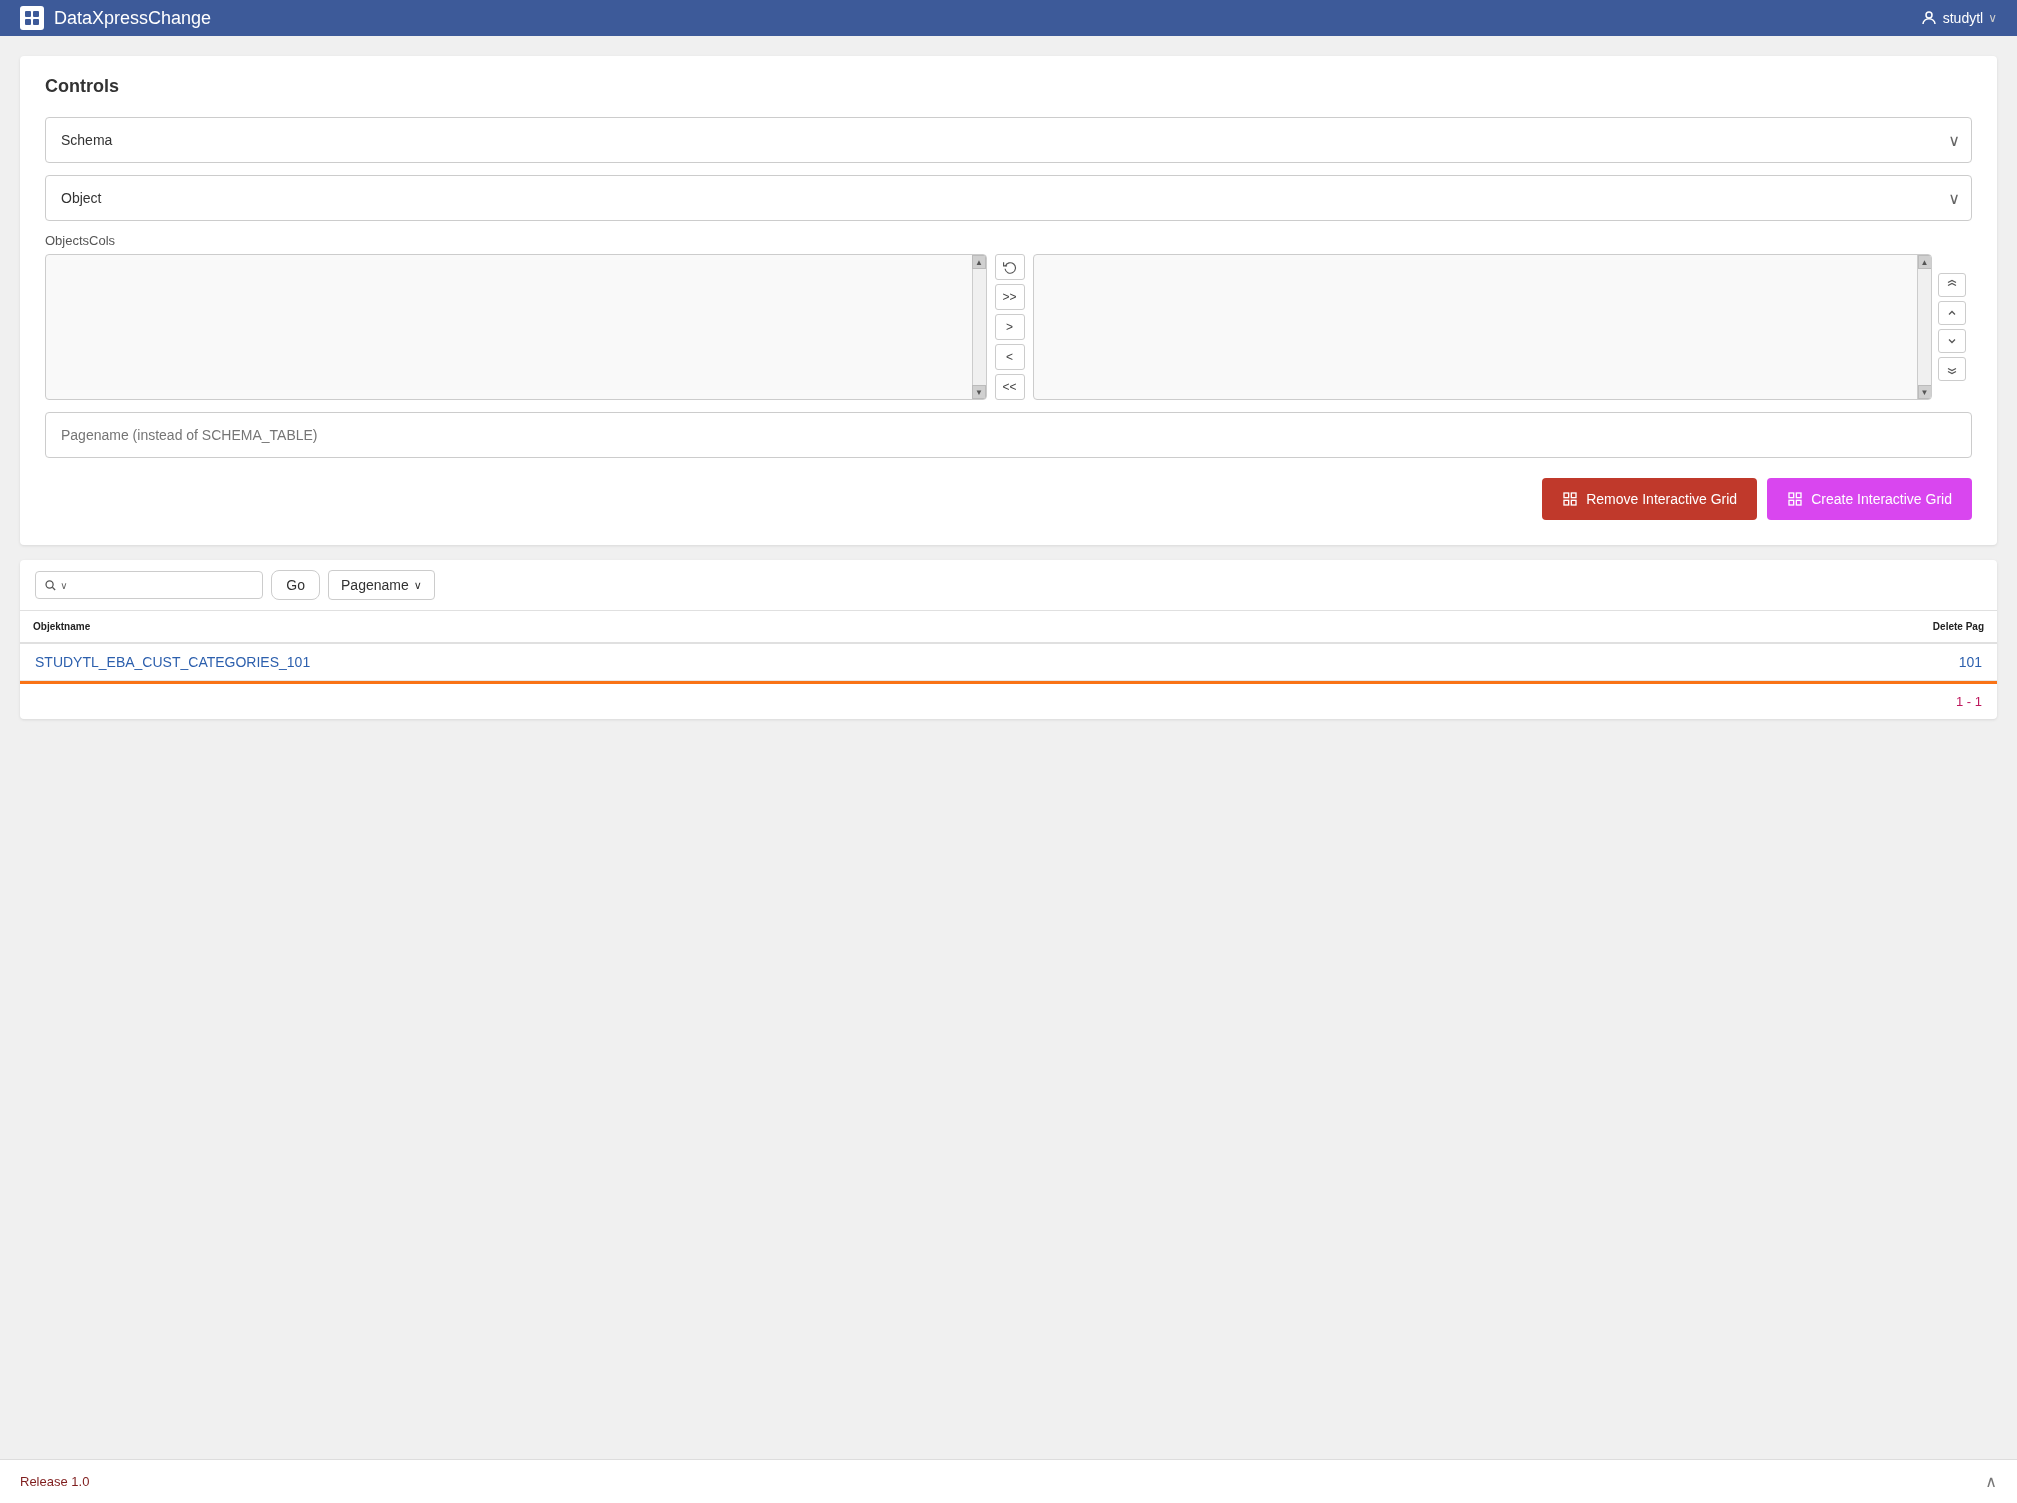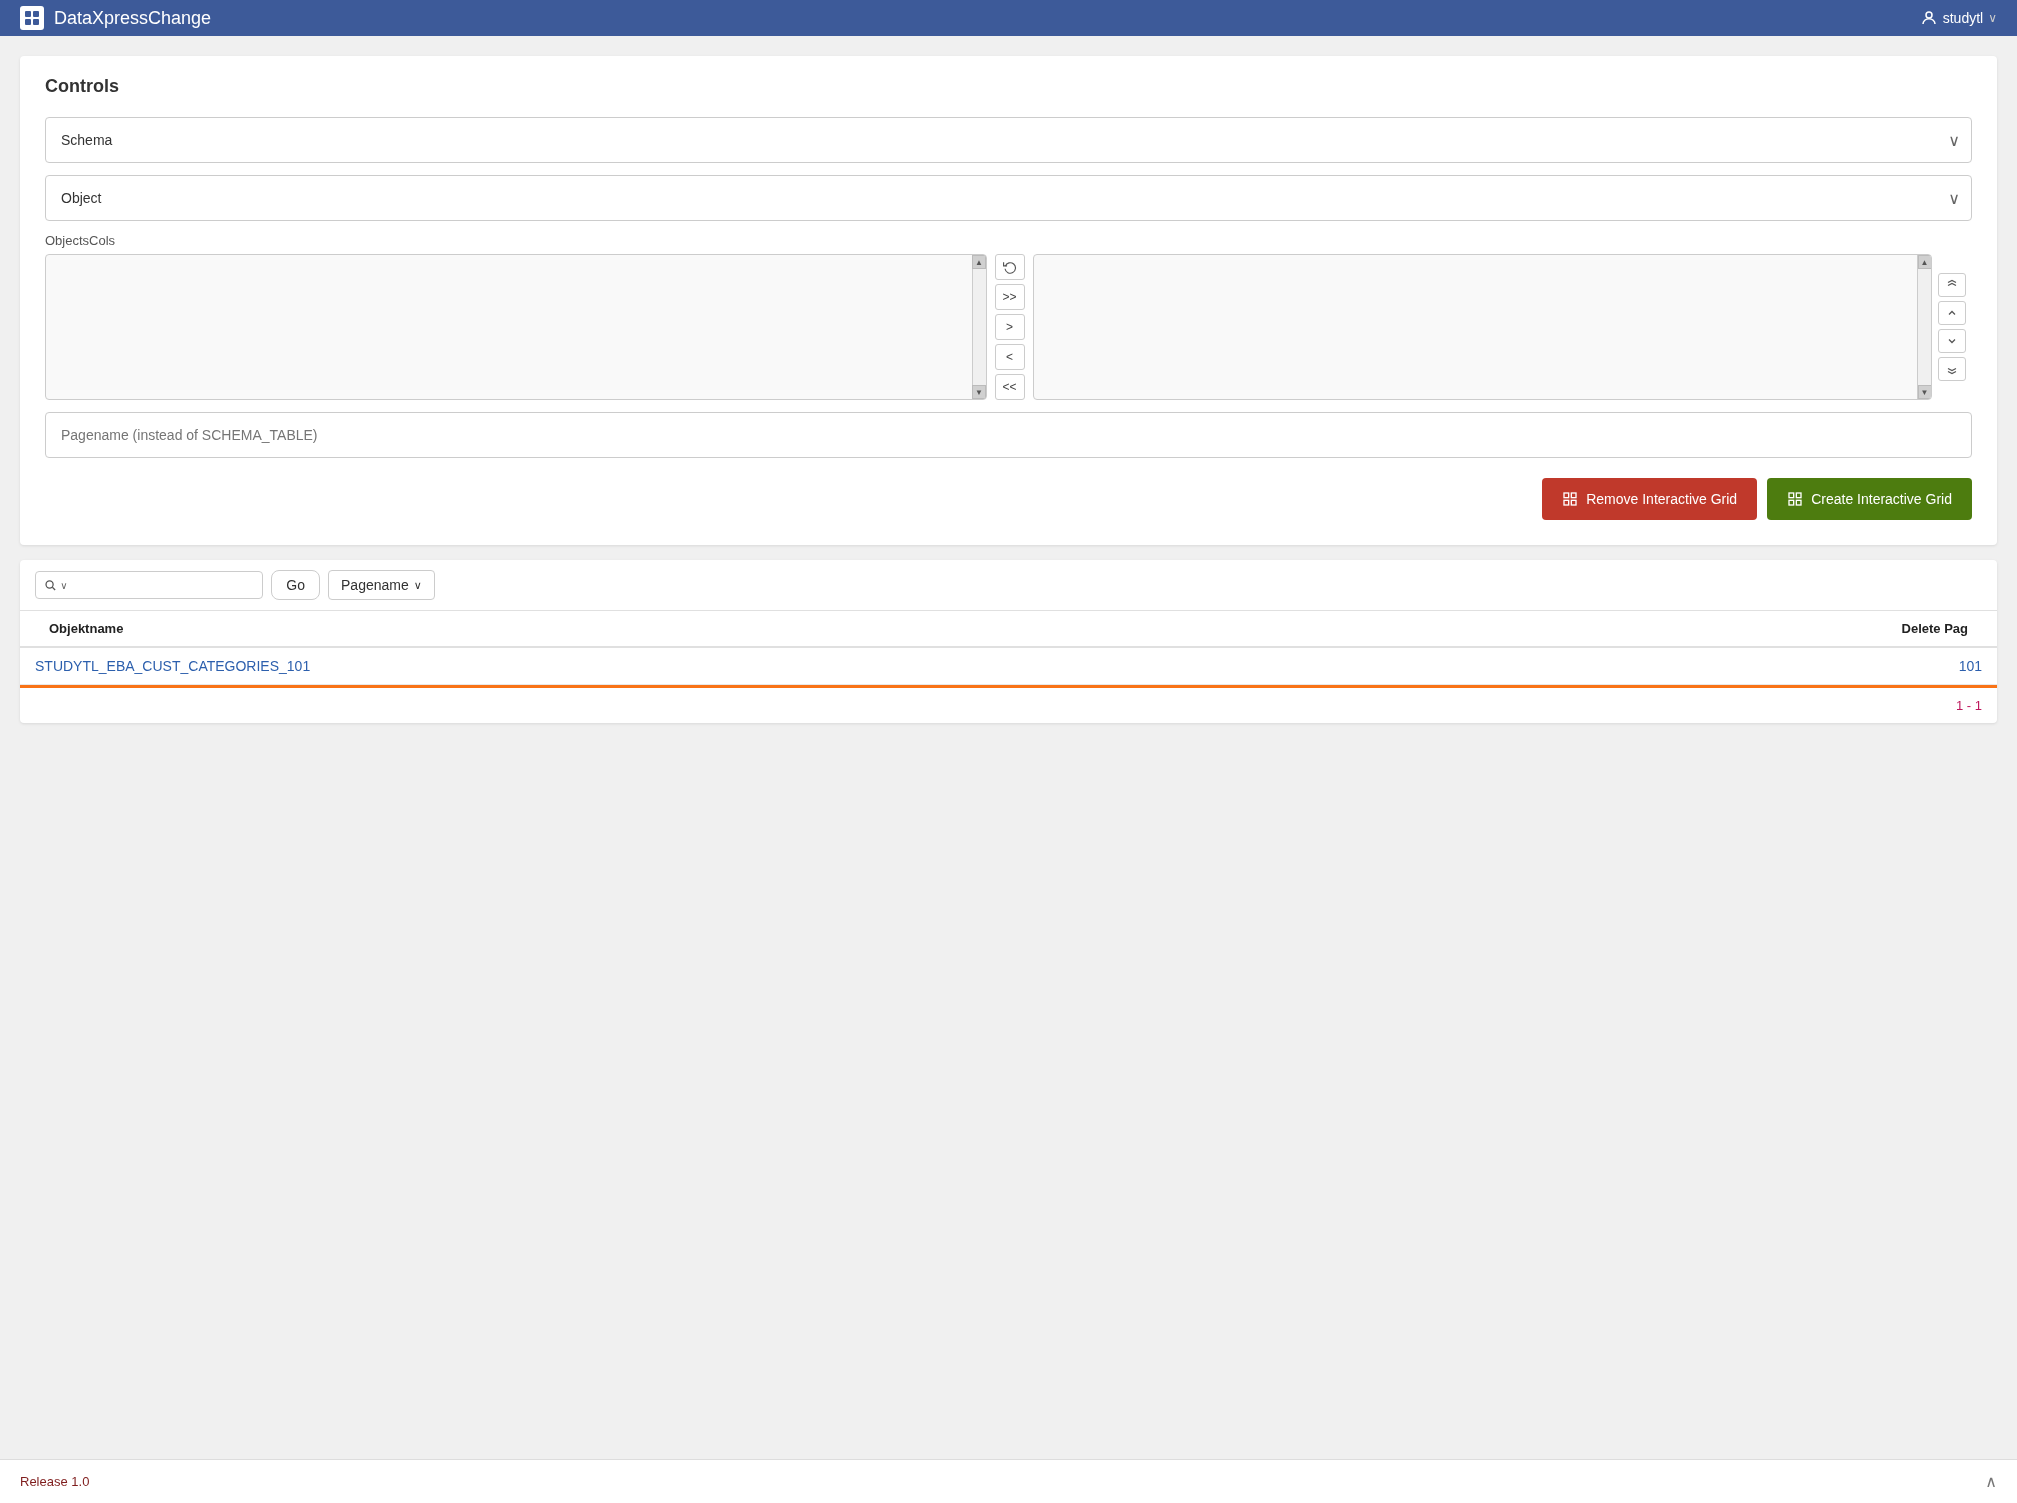--- a/index.html
+++ b/index.html
@@ -237,21 +237,21 @@
       padding: 10px 20px;
       font-size: 14px;
       font-weight: 500;
       cursor: pointer;
       display: flex;
       align-items: center;
       gap: 8px;
       height: 42px;
     }
     .btn-create {
-      background: #4d7c0f;
+      background: #d946ef;
       color: #fff;
       border: none;
       border-radius: 4px;
       padding: 10px 20px;
       font-size: 14px;
       font-weight: 500;
       cursor: pointer;
       display: flex;
       align-items: center;
       gap: 8px;
@@ -312,23 +312,23 @@
 
     
     .grid-table {
       width: 100%;
       border-collapse: collapse;
     }
     .grid-table thead tr {
       border-bottom: 2px solid #e0e0e0;
     }
     .grid-table thead th {
-      padding: 10px 29px;
+      padding: 10px 13px;
       text-align: left;
-      font-size: 13px;
+      font-size: 10px;
       font-weight: 700;
       color: #222;
     }
     .grid-table thead th.col-right {
       text-align: right;
     }
     .grid-table tbody tr {
       border-bottom: 1px solid #e8e8e8;
     }
     .grid-table tbody td {

